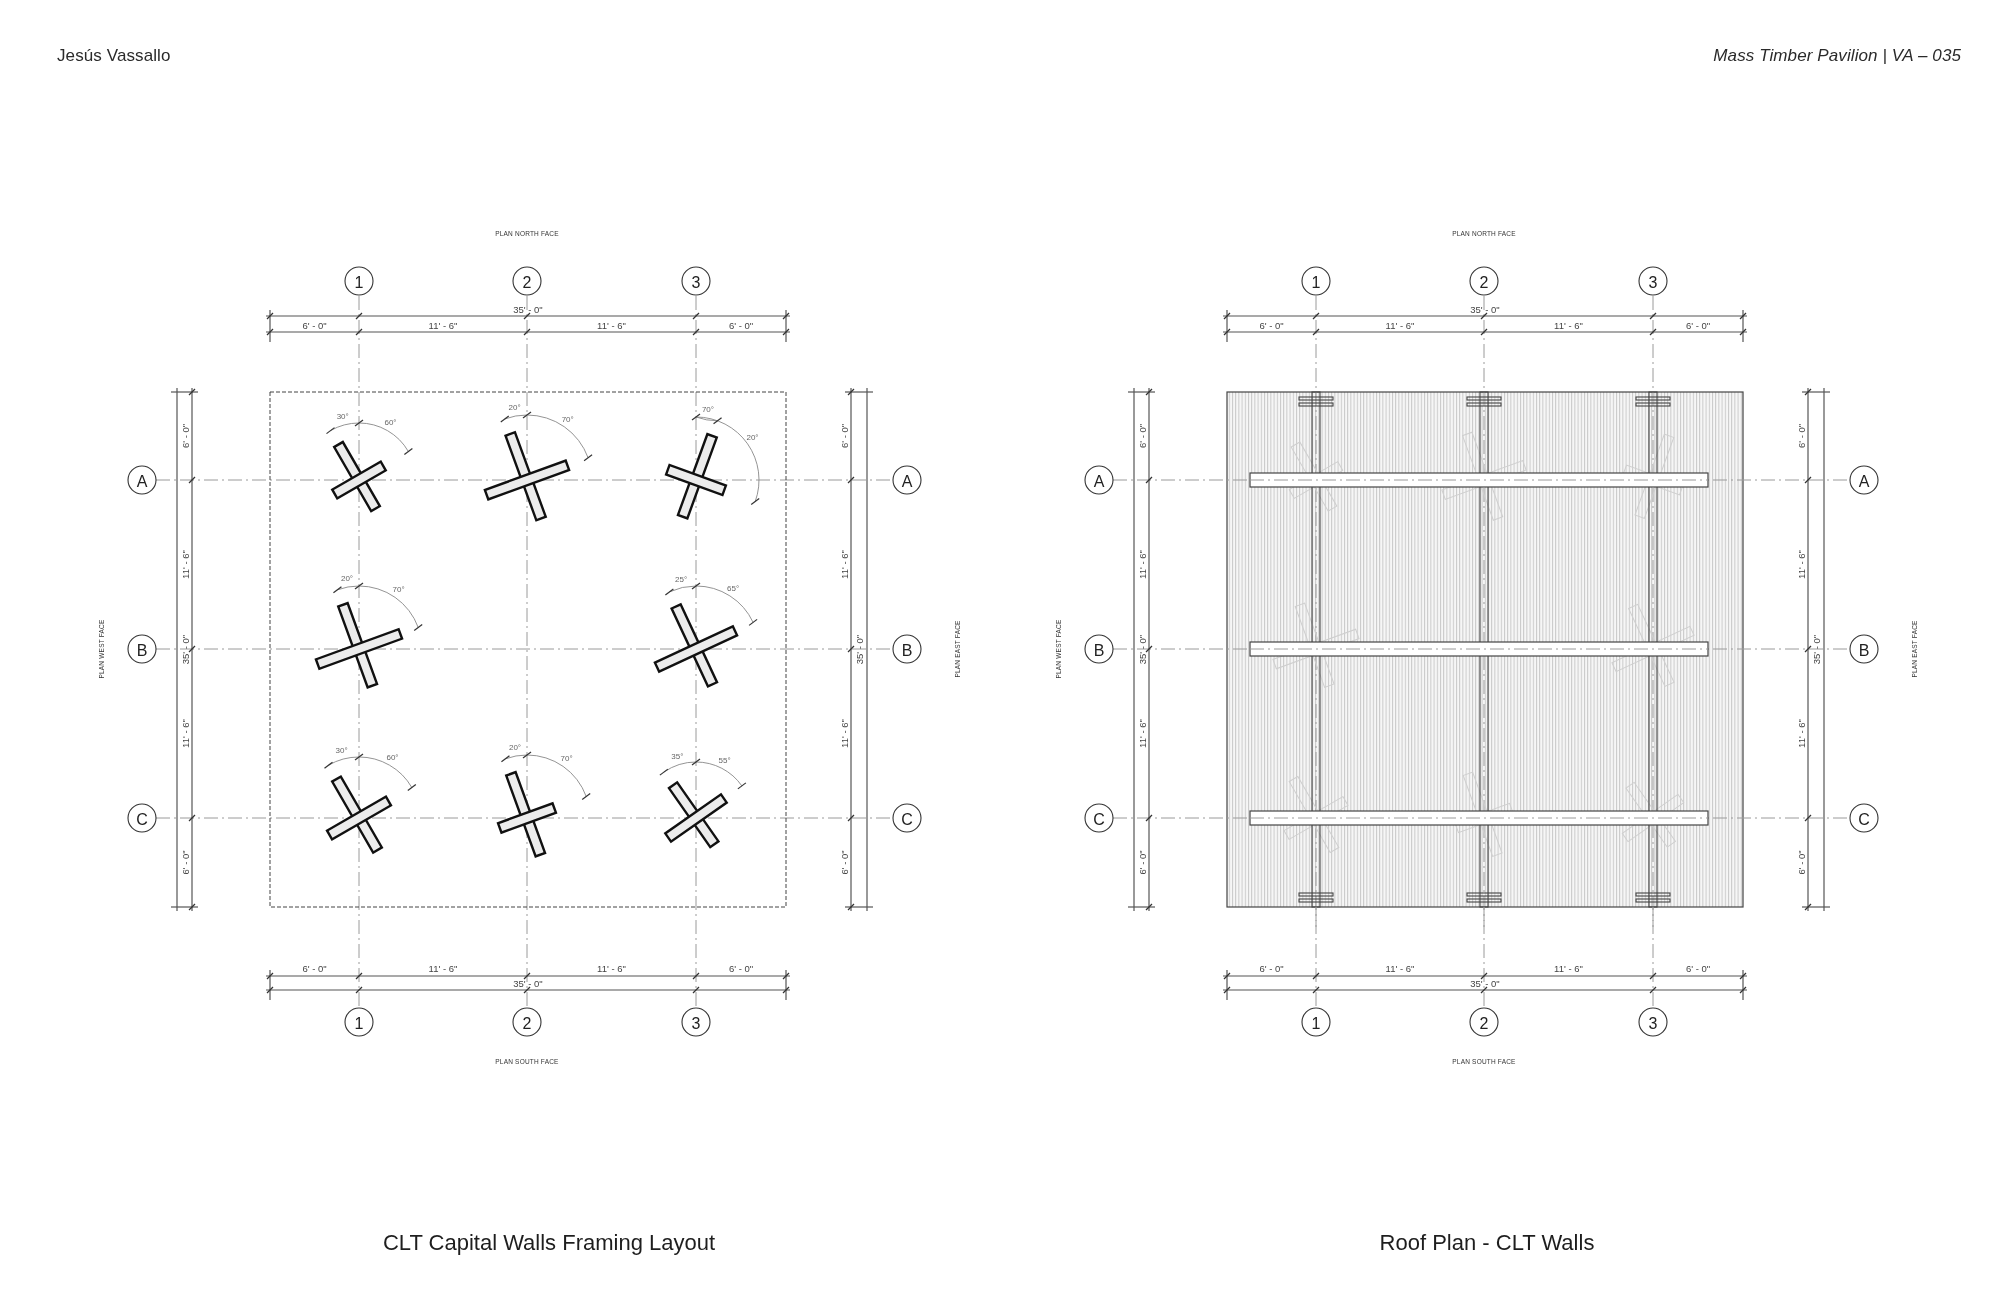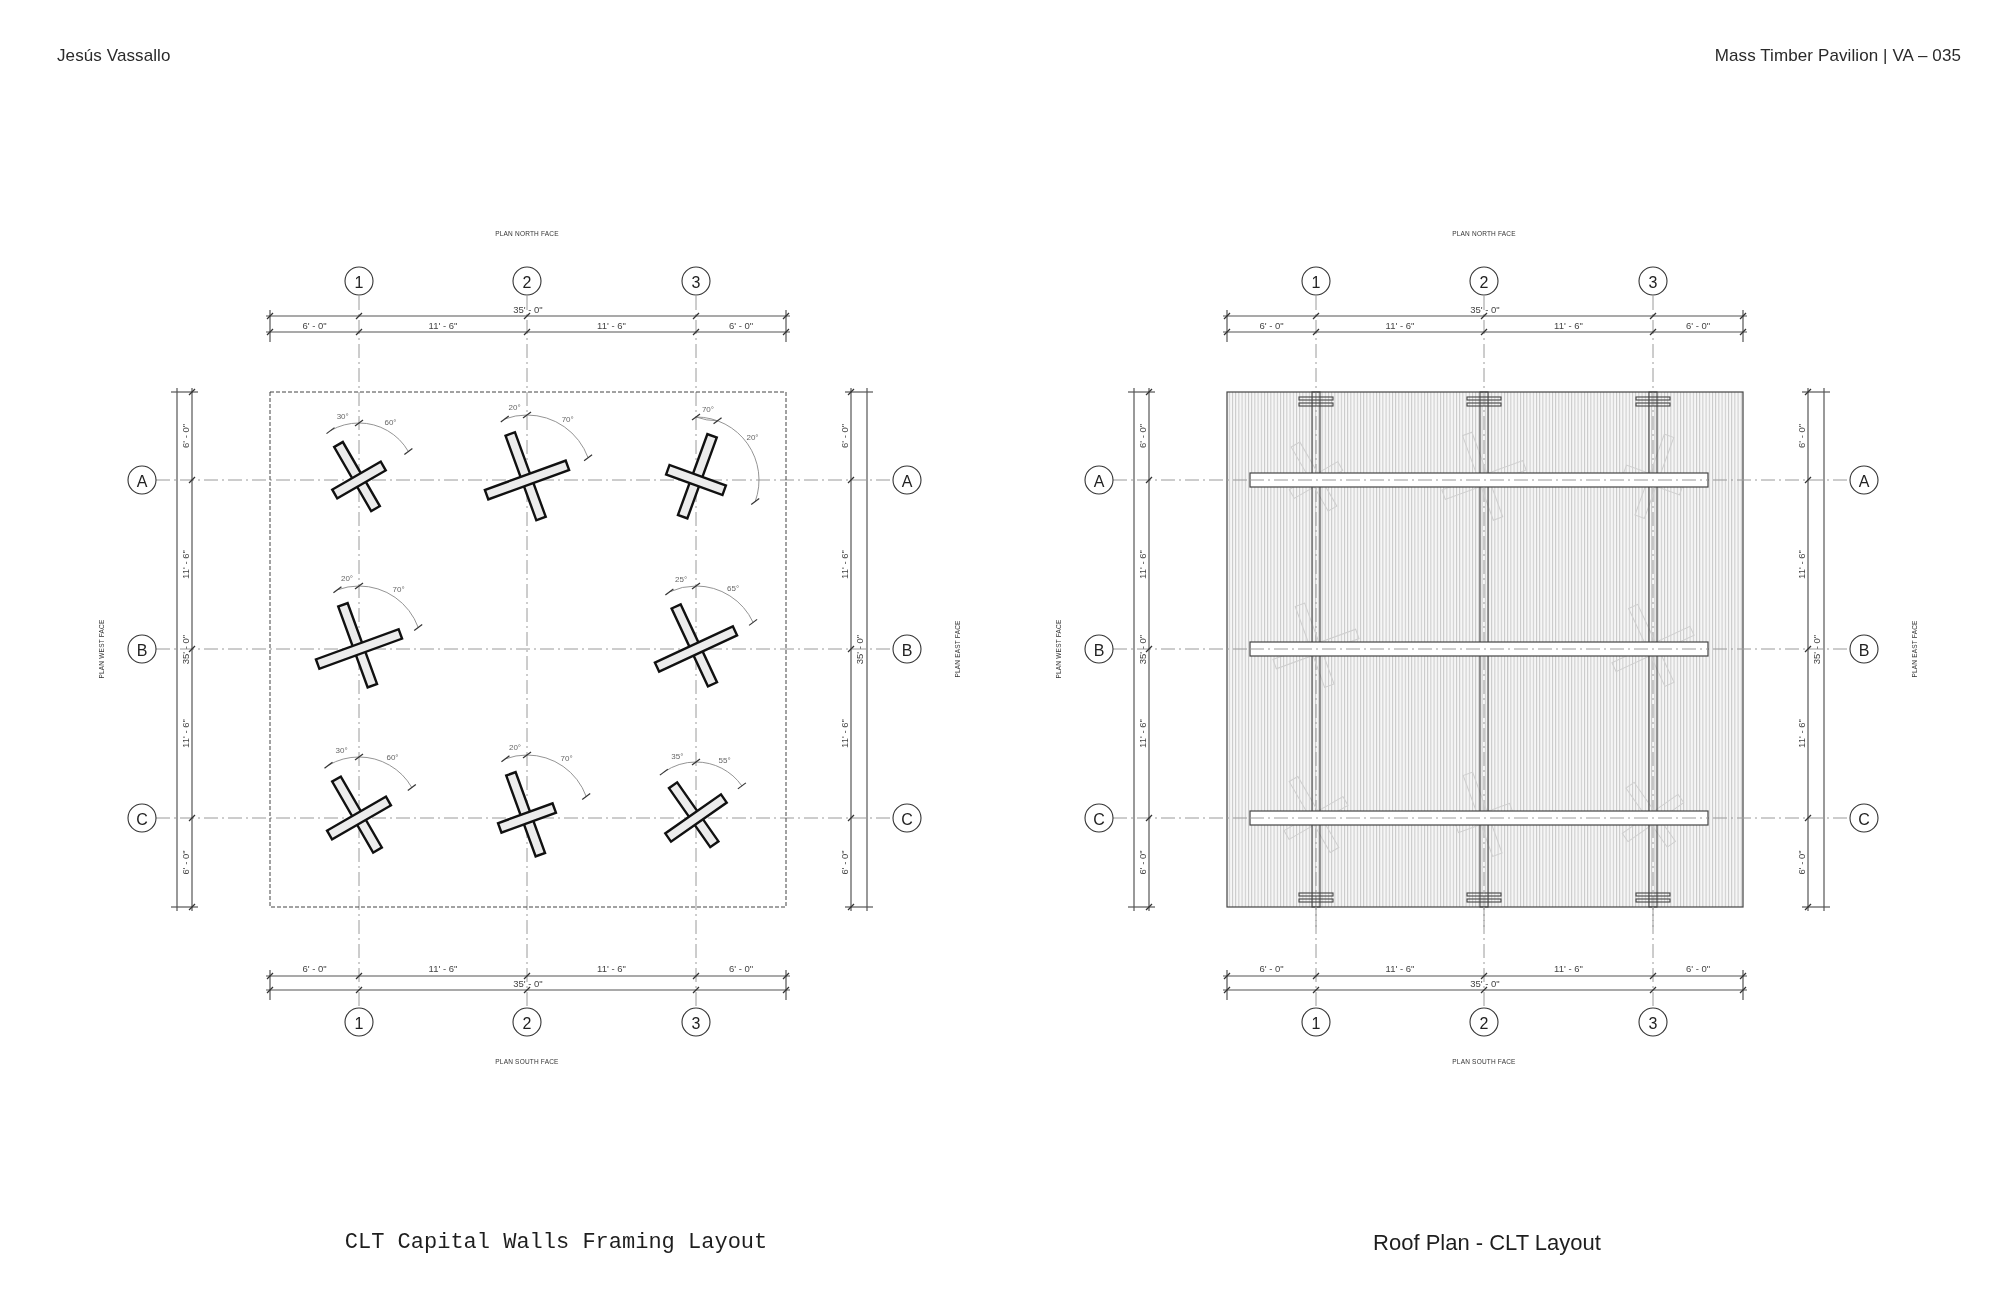--- a/index.html
+++ b/index.html
@@ -1,22 +1,22 @@
 <!DOCTYPE html>
 <html><head>
 <meta charset="utf-8">
 <style>
   html, body { margin:0; padding:0; background:#ffffff; }
   body { width:2000px; height:1294px; position:relative; overflow:hidden;
          font-family:"Liberation Sans", "DejaVu Sans", sans-serif; color:#222; }
   .hdr { position:absolute; top:46px; font-size:17px; color:#2a2a2a; letter-spacing:0.1px;margin-left:6px; }
   .hdr-left { left:51px; }
-  .hdr-right { right:39px; }
+  .hdr-right { right:39px;font-style:italic; }
   .caption { position:absolute; top:1230px; font-size:22px; color:#1e1e1e; text-align:center; width:600px; }
-  .cap-left { left:256px;font-family:Liberation Mono, monospace; }
+  .cap-left { left:249px; }
   .cap-right { left:1187px; }
   svg#sheet { position:absolute; left:0; top:0; }
   .grid-line { stroke:#9a9a9a; stroke-width:1; stroke-dasharray:14 4 2 4; fill:none; }
   .dim-line { stroke:#555; stroke-width:1.2; fill:none; }
   .tick { stroke:#333; stroke-width:1.2; }
   .dim-text { font-size:9.5px; fill:#444; }
   .face-text { font-size:6.5px; fill:#333; letter-spacing:0.2px; }
   .bubble { fill:#fff; stroke:#333; stroke-width:1.1; }
   .bubble-text { font-size:16px; fill:#222; text-anchor:middle; dominant-baseline:central; }
   .outline-dashed { fill:none; stroke:#444; stroke-width:1; stroke-dasharray:4 2; }
@@ -411,13 +411,13 @@
       <rect class="beam" x="1250" y="473" width="458" height="14"></rect>
       <line class="grid-line" x1="1250" y1="480" x2="1708" y2="480"></line>
       <rect class="beam" x="1250" y="642" width="458" height="14"></rect>
       <line class="grid-line" x1="1250" y1="649" x2="1708" y2="649"></line>
       <rect class="beam" x="1250" y="811" width="458" height="14"></rect>
       <line class="grid-line" x1="1250" y1="818" x2="1708" y2="818"></line>
     </g>
 </svg>
 
 <div class="caption cap-left">CLT Capital Walls Framing Layout</div>
-<div class="caption cap-right">Roof Plan - CLT Layout</div>
+<div class="caption cap-right">Roof Plan - CLT Walls</div>
 
 </body></html>

